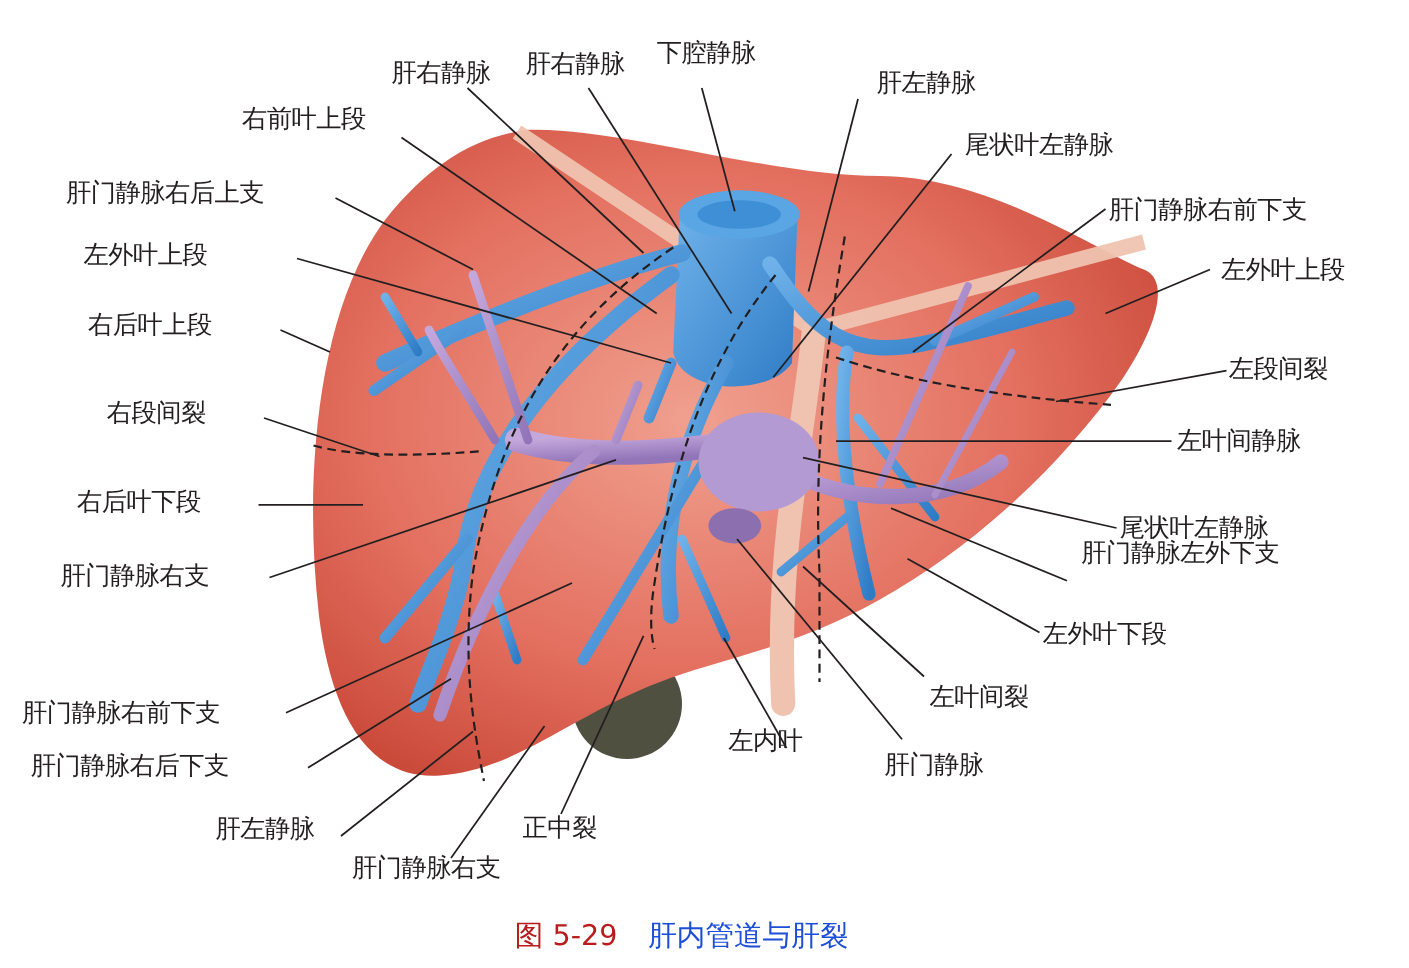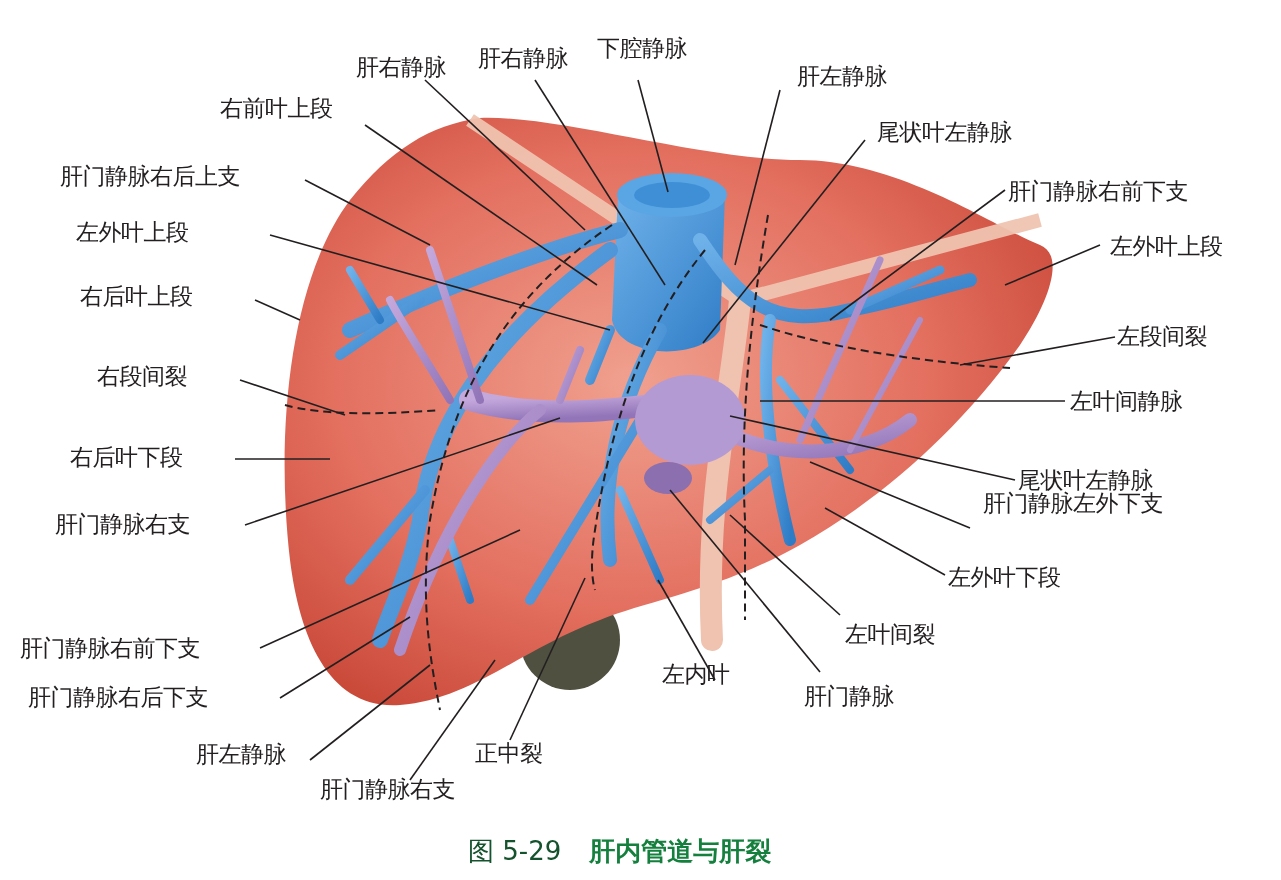--- a/index.html
+++ b/index.html
@@ -2,22 +2,22 @@
 <html><head>
 <meta charset="utf-8">
 <style>
   html, body { margin: 0; padding: 0; background: #ffffff; }
   body { width: 1281px; height: 880px; position: relative; overflow: hidden;
          font-family: "DejaVu Sans", "Liberation Sans", sans-serif; }
   .stage { position: absolute; left: 0; top: 0; width: 1281px; height: 776px; }
   svg.art { position: absolute; left: 0; top: 0; }
   .lbl { position: absolute; font-size: 23px; color: #231f20; white-space: nowrap; line-height: 1; letter-spacing: -0.5px; }
   .caption { position: absolute; left: 468px; top: 838px; font-size: 26px; line-height: 1; white-space: nowrap; }
-  .caption .fig { color: #14532d; margin-right: 28px; }
-  .caption .title { color: #15803d; font-weight: bold; }
+  .caption .fig { color: #b91c1c; margin-right: 28px; }
+  .caption .title { color: #1d4ed8; }
 </style>
 </head>
 <body>
 
 <div class="stage">
 
   <svg class="art" width="1281" height="880" viewBox="0 0 1281 880">
     <defs>
       <radialGradient id="liverGrad" cx="0.45" cy="0.45" r="0.65">
         <stop offset="0" stop-color="#f0a08f"></stop>

